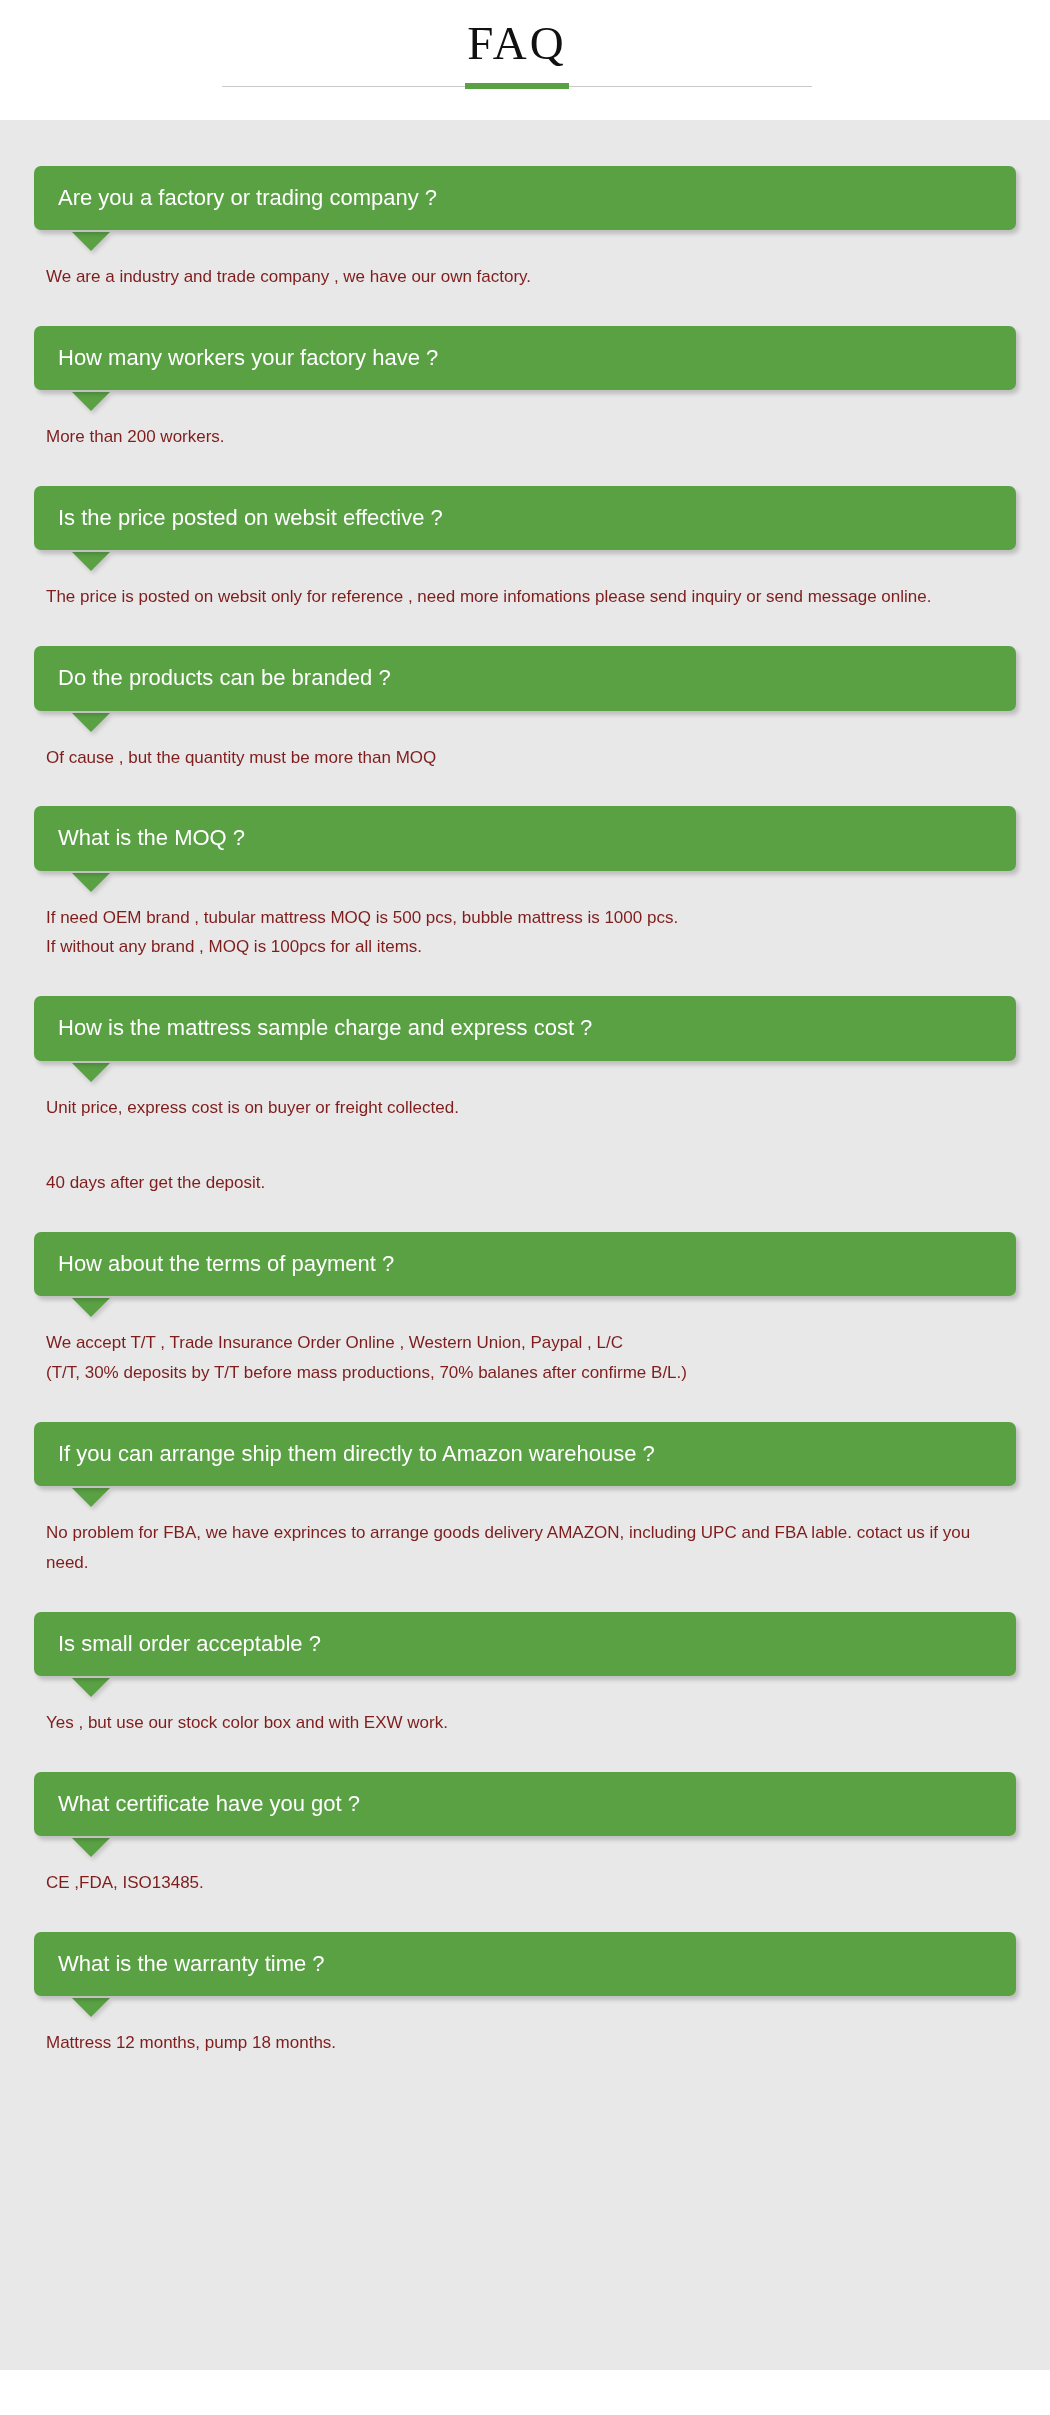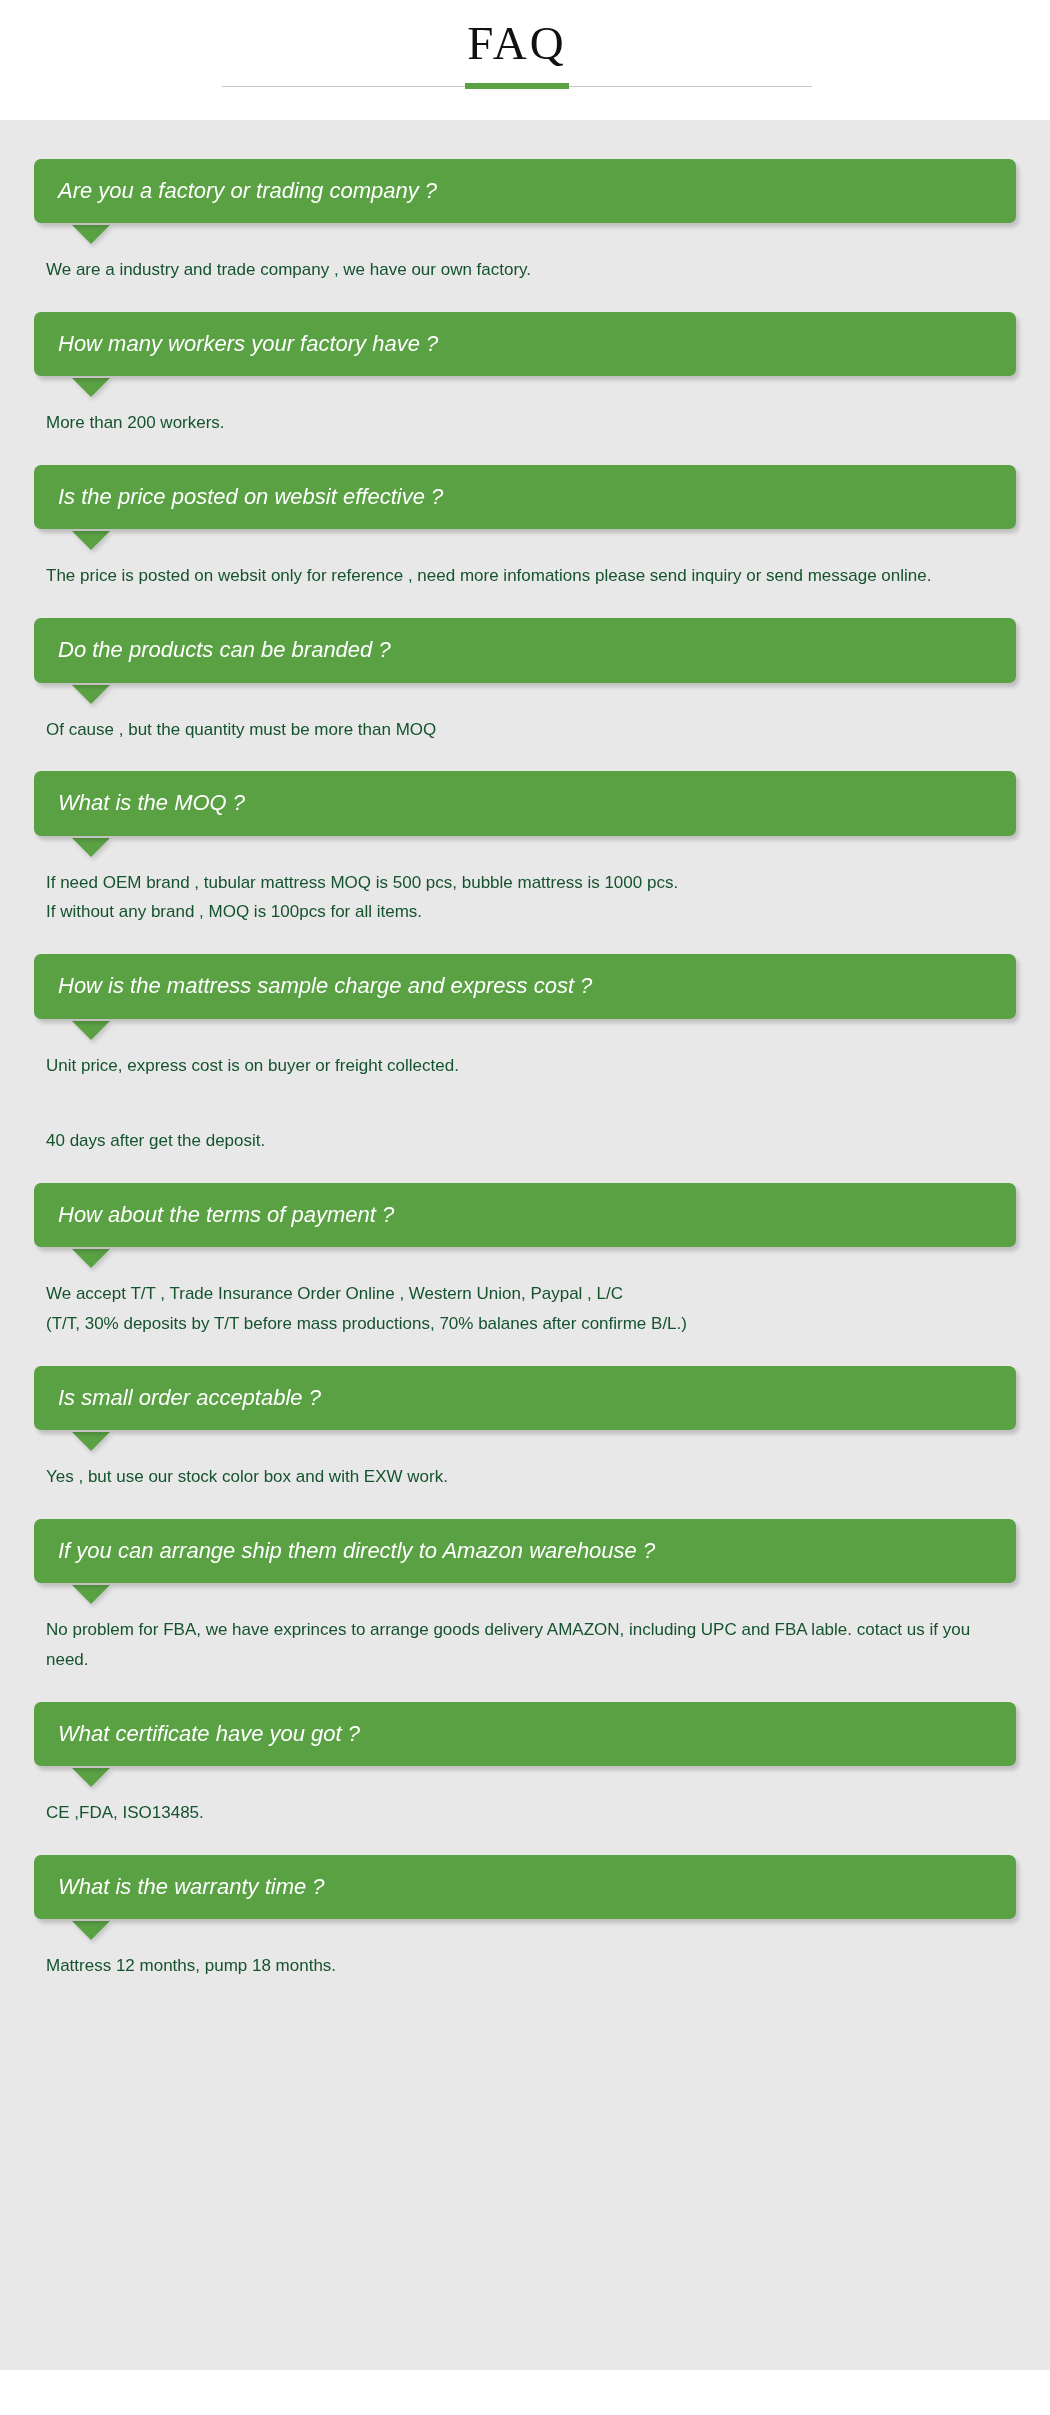--- a/index.html
+++ b/index.html
@@ -63,23 +63,22 @@
     background: #e8e8e8;
     padding: 30px 0 40px 0;
     min-height: 2250px;
   }
   .faq-item {
     margin: 0 0 0 0;
     padding: 0;
   }
   .faq-q-wrap {
     position: relative;
-    margin: 5px 30px 0 30px;
+    margin: 12px 30px 0 30px;
     padding: 4px;
-    font-style: italic;
   }
   .faq-q {
     position: relative;
     background: #5aa144;
     color: #ffffff;
     font-size: 22px;
     line-height: 1.2;
     padding: 19px 24px 19px 24px;
     border-radius: 7px;
     box-shadow: 3px 4px 4px rgba(0,0,0,0.18);
@@ -92,21 +91,21 @@
     bottom: -17px;
     width: 0;
     height: 0;
     border-left: 19px solid transparent;
     border-right: 19px solid transparent;
     border-top: 19px solid #5aa144;
     z-index: 1;
     filter: drop-shadow(2px 3px 2px rgba(0,0,0,0.15));
   }
   .faq-a {
-    color: #14532d;
+    color: #7f1d1d;
     font-size: 17px;
     line-height: 1.75;
     padding: 28px 36px 18px 46px;
     white-space: pre-line;
     border-radius: 17px;
   }
 </style>
 </head>
 <body>
 
@@ -170,34 +169,34 @@
       <div class="faq-item">
         <div class="faq-q-wrap">
           <div class="faq-q">How about the terms of payment ?</div>
           <div class="faq-tail"></div>
         </div>
         <div class="faq-a">We accept T/T , Trade Insurance Order Online , Western Union, Paypal , L/C
 (T/T, 30% deposits by T/T before mass productions, 70% balanes after confirme B/L.)</div>
       </div>
       <div class="faq-item">
         <div class="faq-q-wrap">
+          <div class="faq-q">If you can arrange ship them directly to Amazon warehouse ?</div>
+          <div class="faq-tail"></div>
+        </div>
+        <div class="faq-a">No problem for FBA,  we have exprinces to arrange goods delivery AMAZON, including UPC and FBA lable. cotact us if you need.</div>
+      </div>
+      <div class="faq-item">
+        <div class="faq-q-wrap">
           <div class="faq-q">Is small order acceptable ?</div>
           <div class="faq-tail"></div>
         </div>
         <div class="faq-a">Yes , but use our stock color box and with EXW work.</div>
       </div>
       <div class="faq-item">
         <div class="faq-q-wrap">
-          <div class="faq-q">If you can arrange ship them directly to Amazon warehouse ?</div>
-          <div class="faq-tail"></div>
-        </div>
-        <div class="faq-a">No problem for FBA,  we have exprinces to arrange goods delivery AMAZON, including UPC and FBA lable. cotact us if you need.</div>
-      </div>
-      <div class="faq-item">
-        <div class="faq-q-wrap">
           <div class="faq-q">What certificate have you got ?</div>
           <div class="faq-tail"></div>
         </div>
         <div class="faq-a">CE ,FDA, ISO13485.</div>
       </div>
       <div class="faq-item">
         <div class="faq-q-wrap">
           <div class="faq-q">What is the warranty time ?</div>
           <div class="faq-tail"></div>
         </div>

